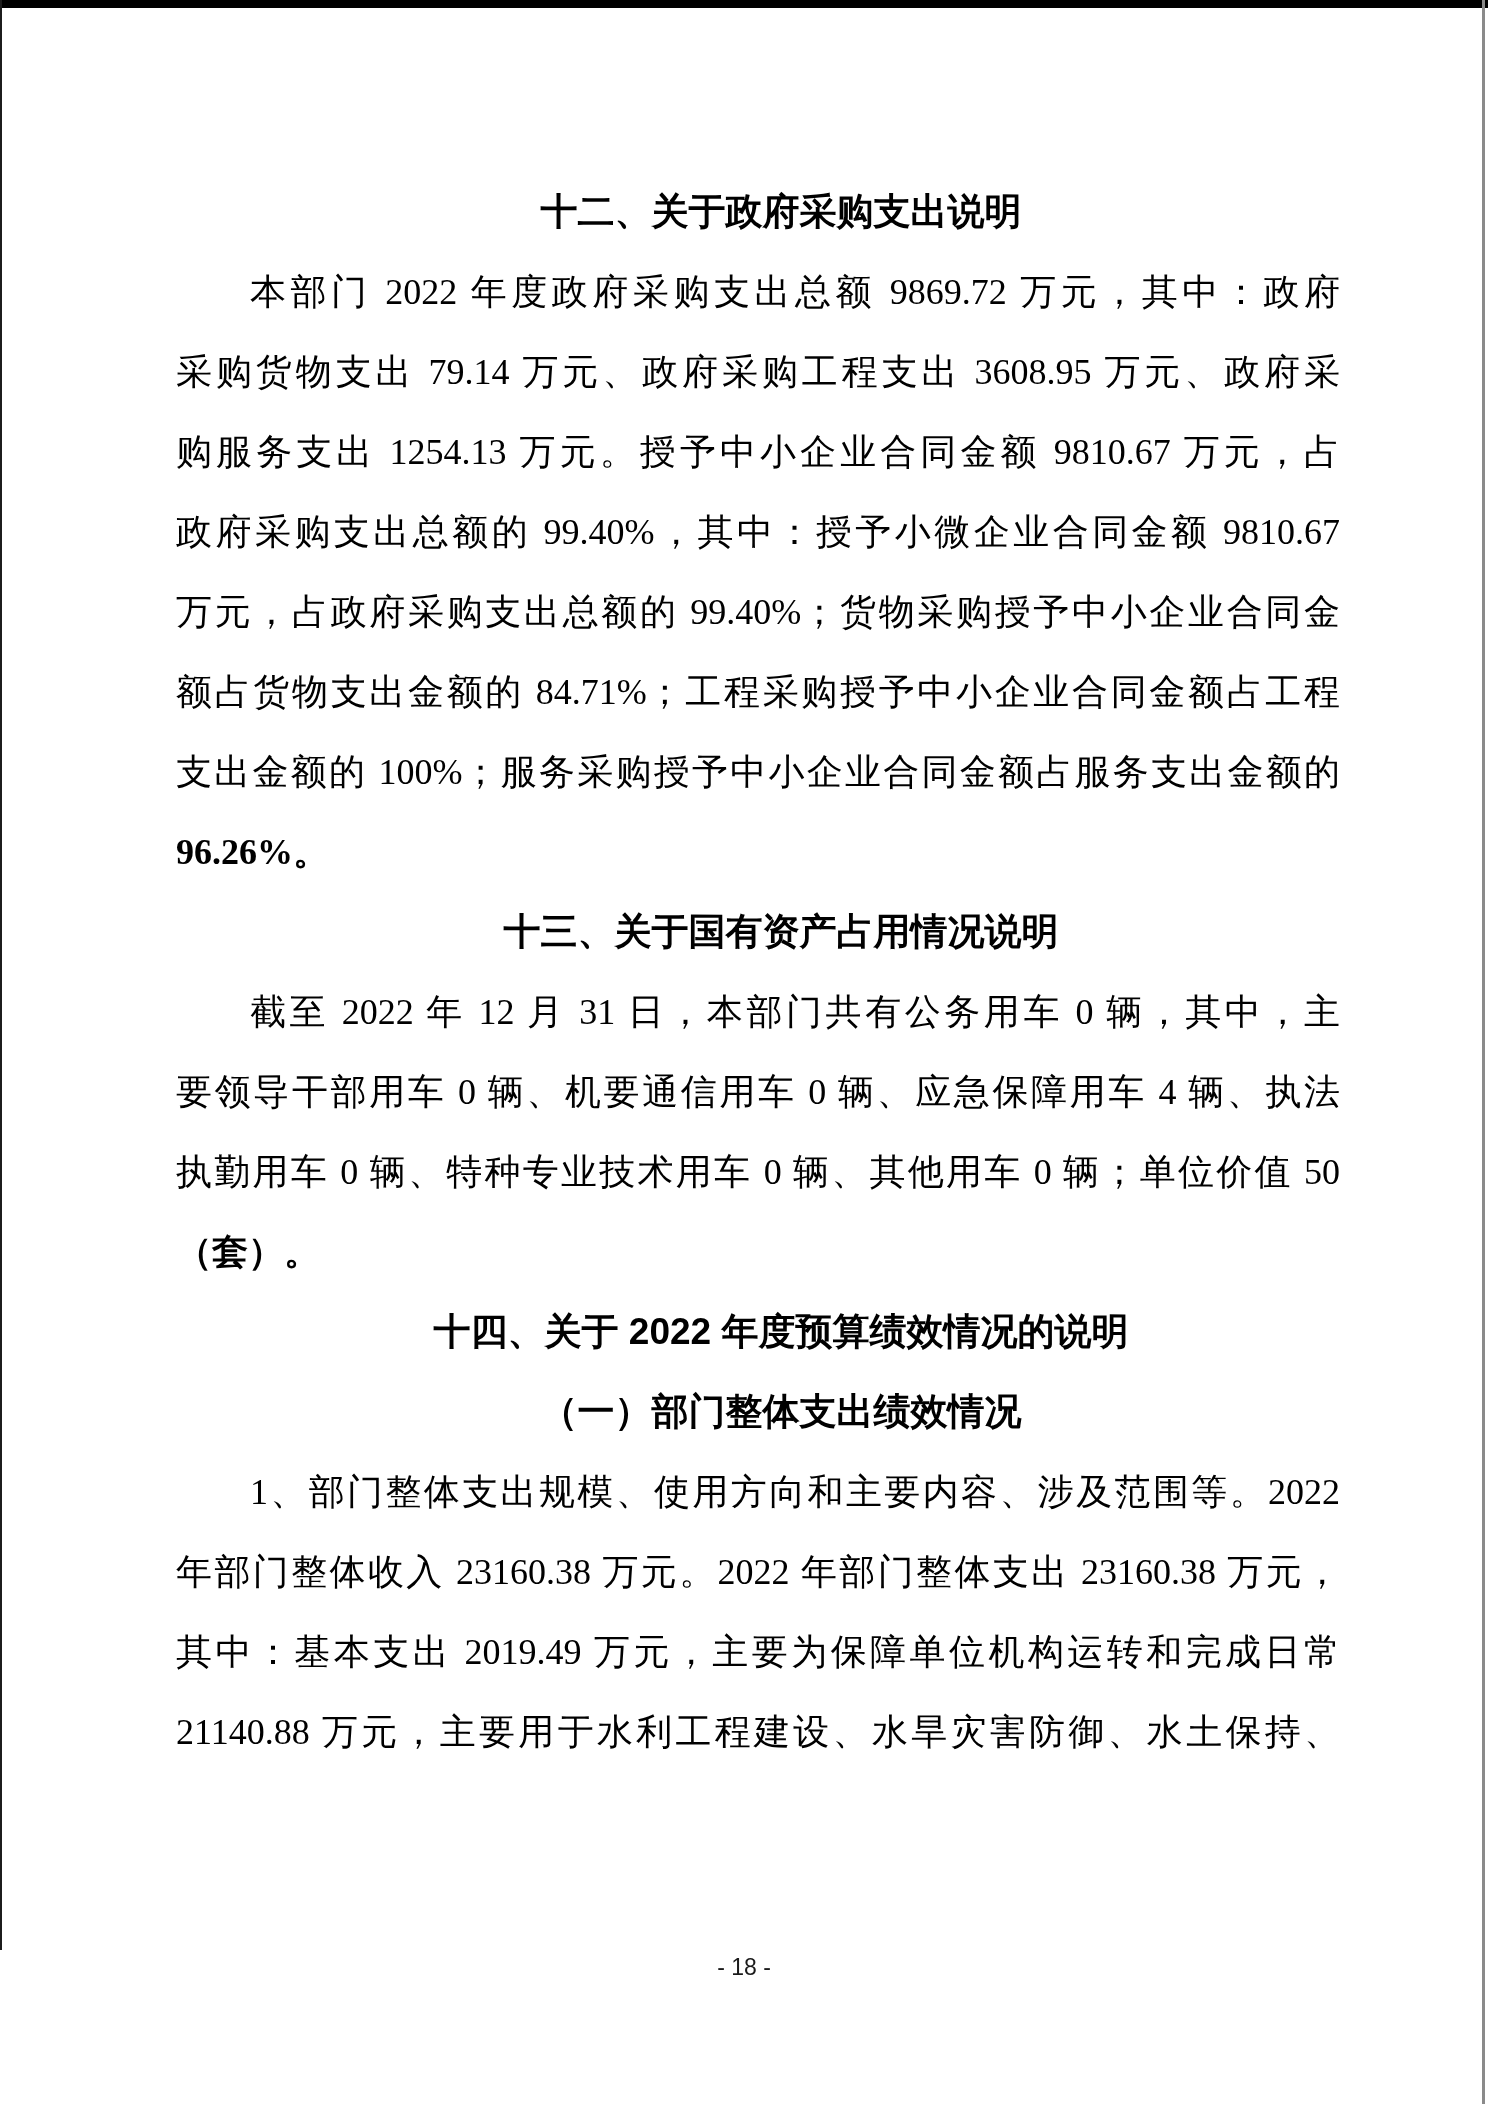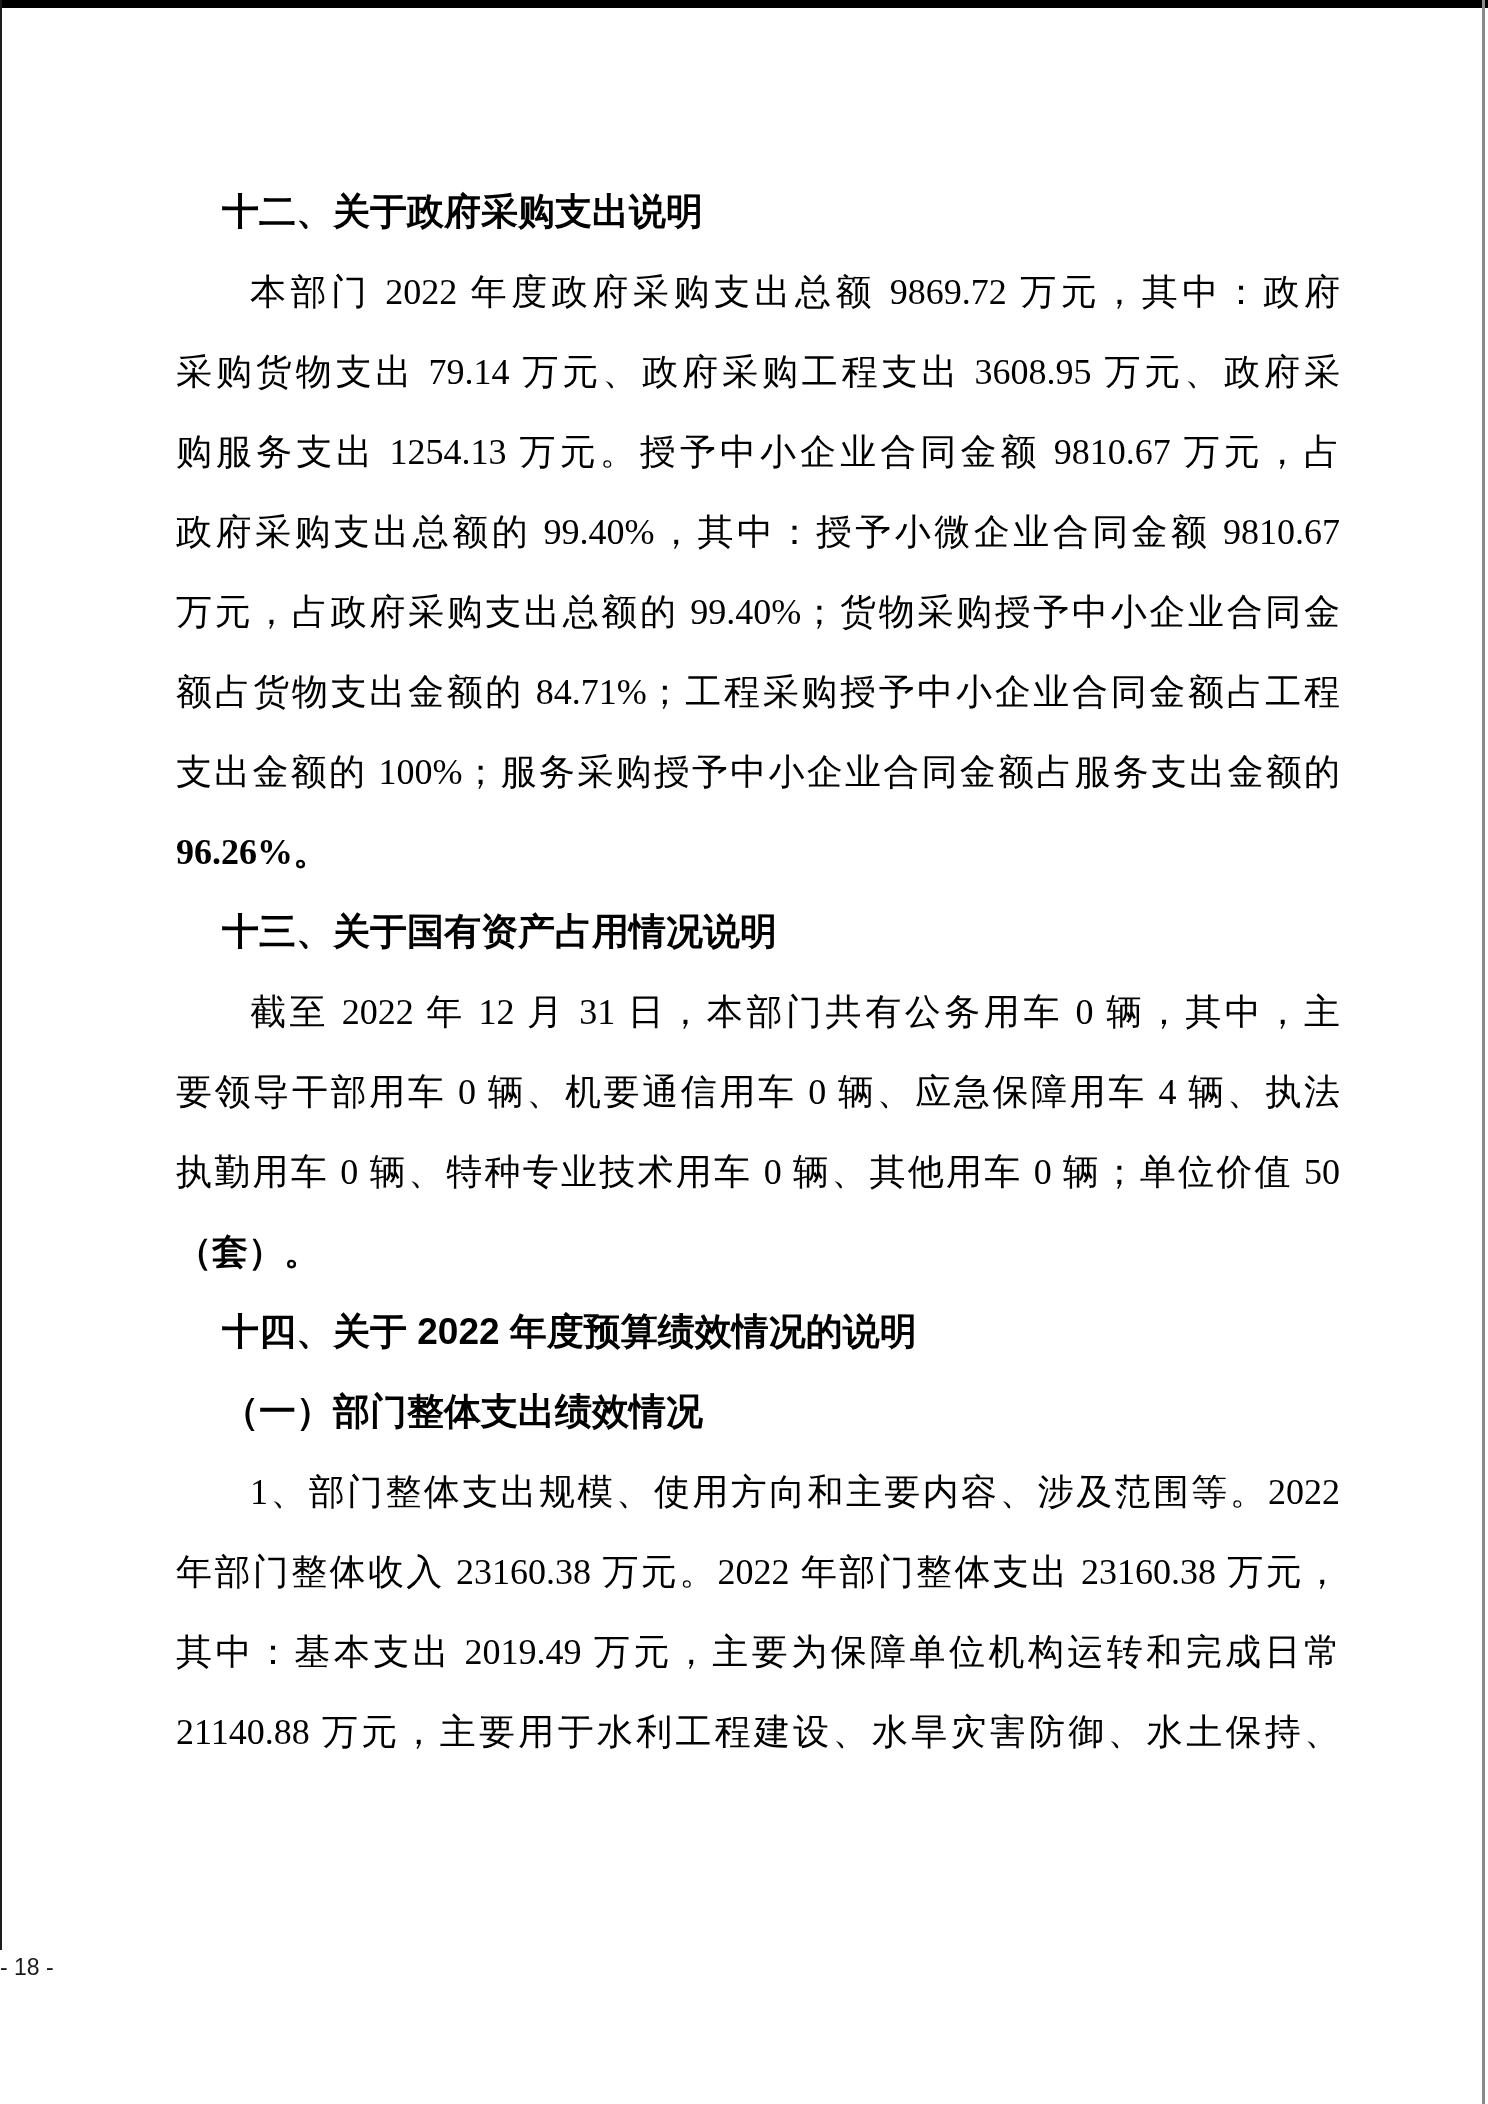--- a/index.html
+++ b/index.html
@@ -42,21 +42,21 @@
     font-size: 36px;
     line-height: 80px;
   }
   .heading {
     font-family: "Liberation Sans", "DejaVu Sans", sans-serif;
     font-weight: 700;
     font-size: 37px;
     line-height: 80px;
     height: 80px;
     text-indent: 74px;
-    text-align: left;
+    text-align: center;
     white-space: nowrap;
     overflow: hidden;
   }
   .line {
     height: 80px;
     line-height: 80px;
     text-align: justify;
     text-align-last: justify;
     overflow: hidden;
     margin-left: 28px;
@@ -66,20 +66,21 @@
   }
   .line.end {
     text-align-last: left;
     font-weight: bold;
   }
   .footer {
     position: absolute;
     top: 1950px;
     left: 0;
     width: 1488px;
+    text-align: center;
     font-family: "Liberation Sans", "DejaVu Sans", sans-serif;
     font-size: 23px;
     line-height: 34px;
     color: #1a1a1a;
   }
 </style>
 </head>
 <body>
 
 <div class="page">

